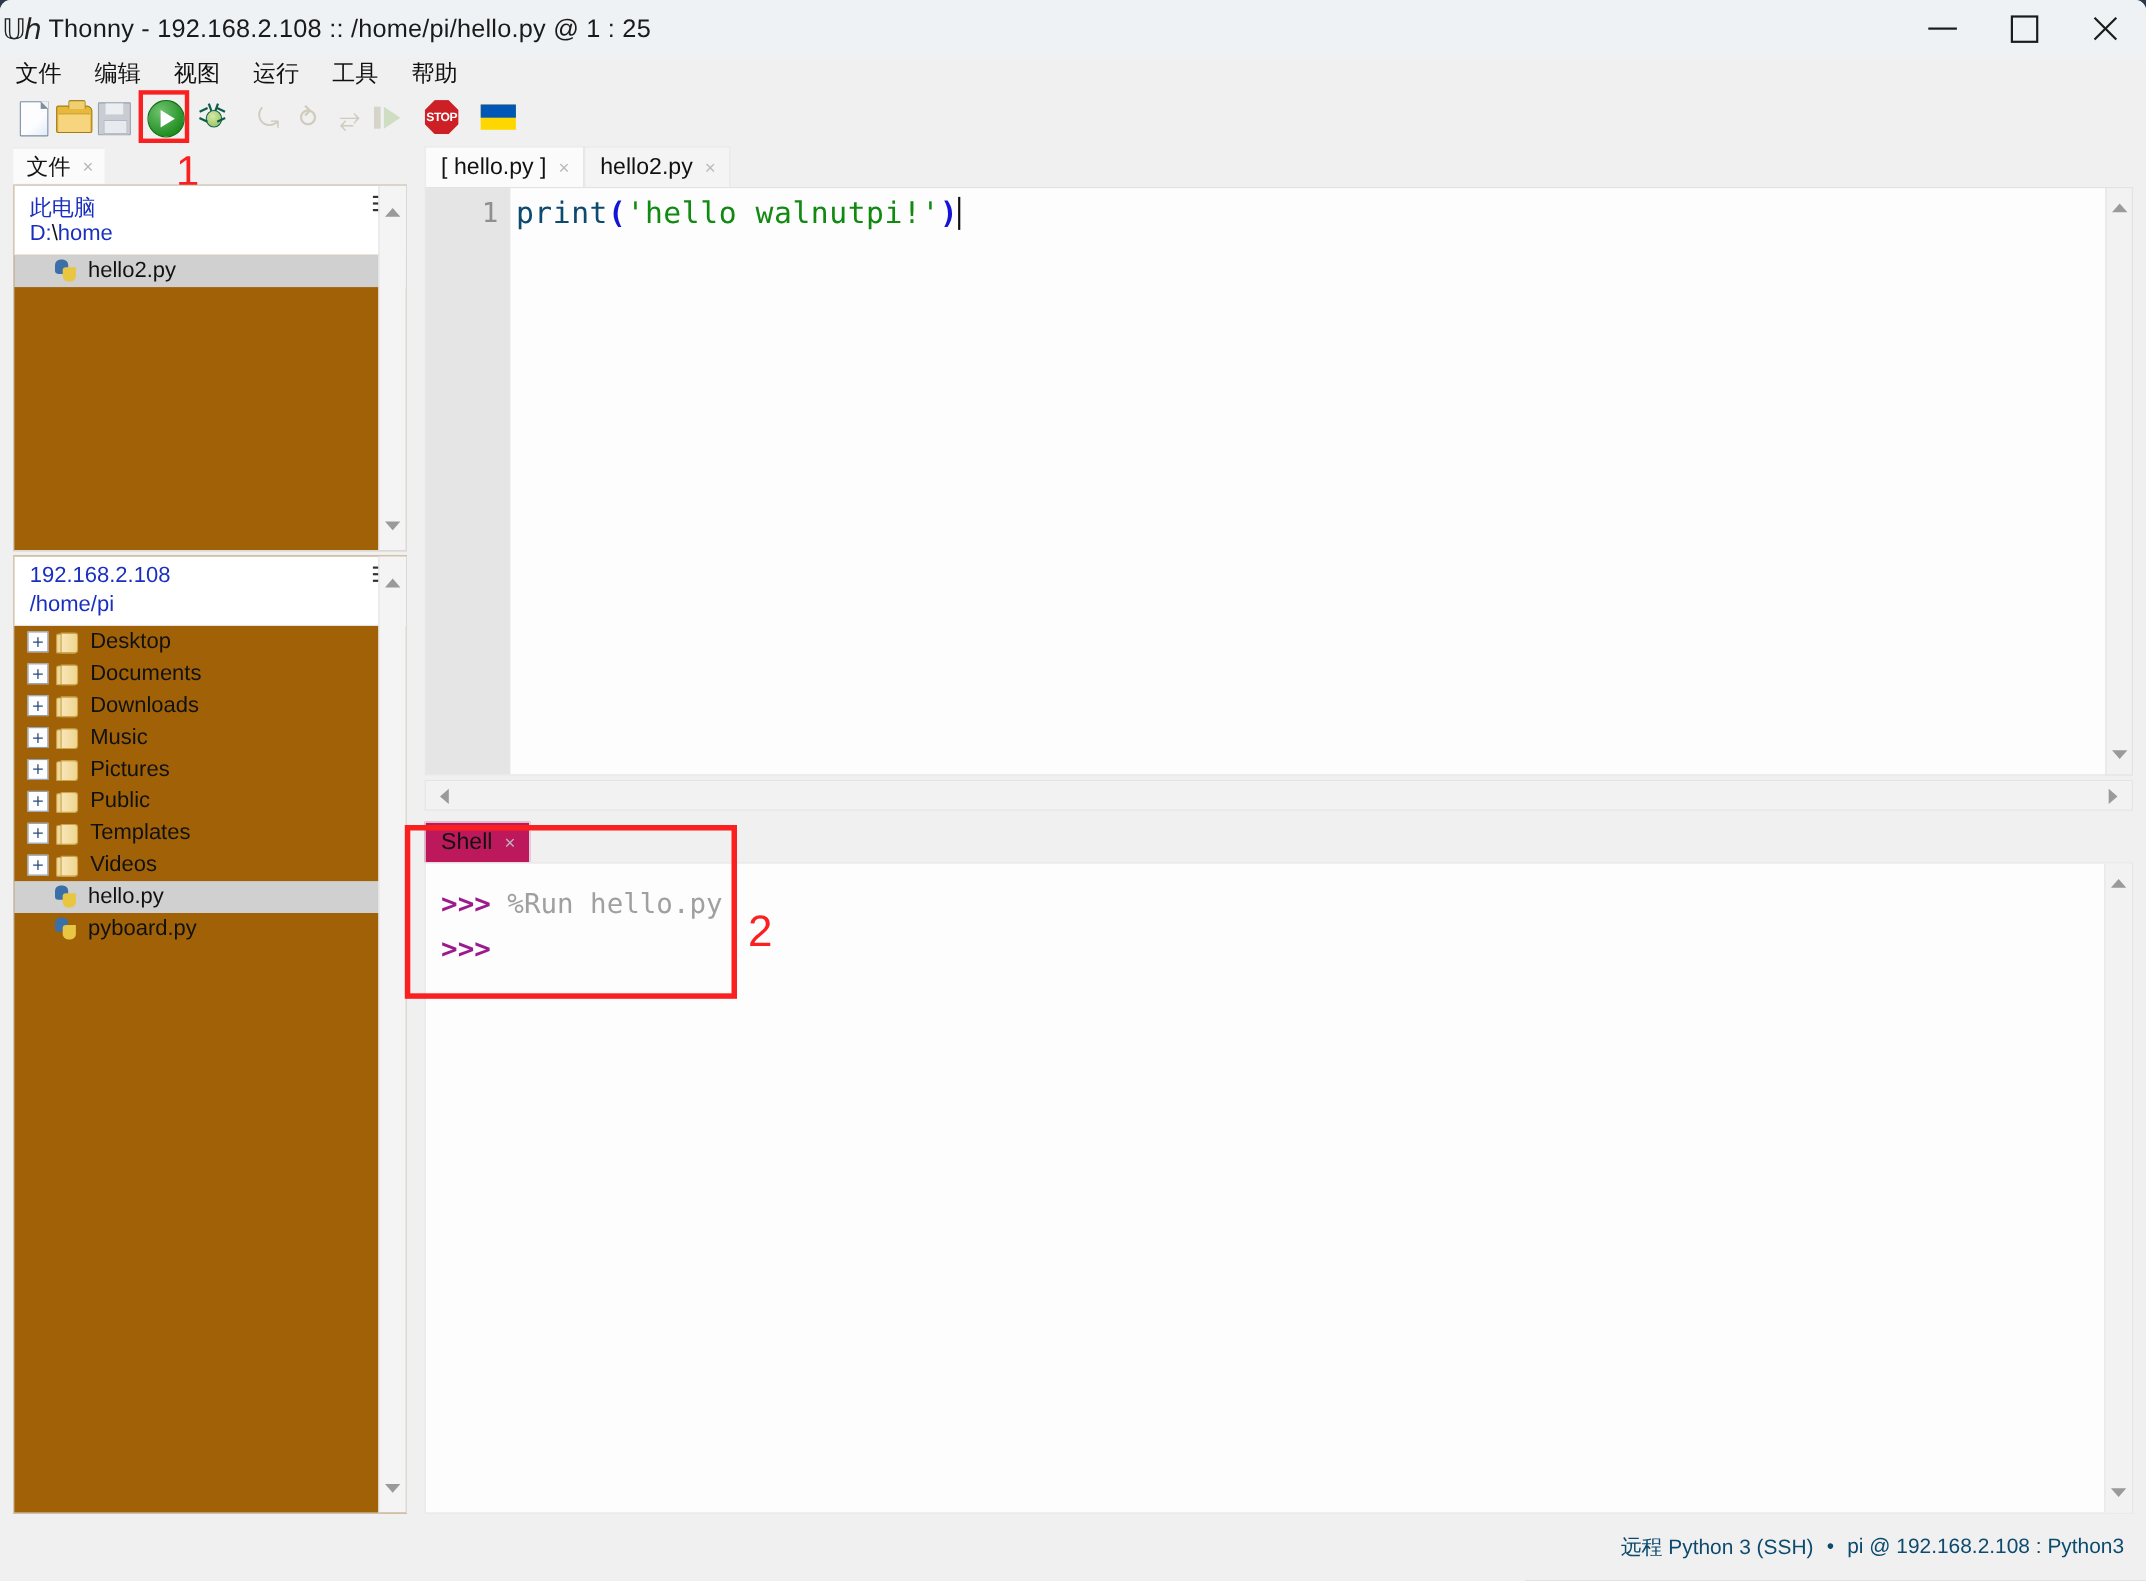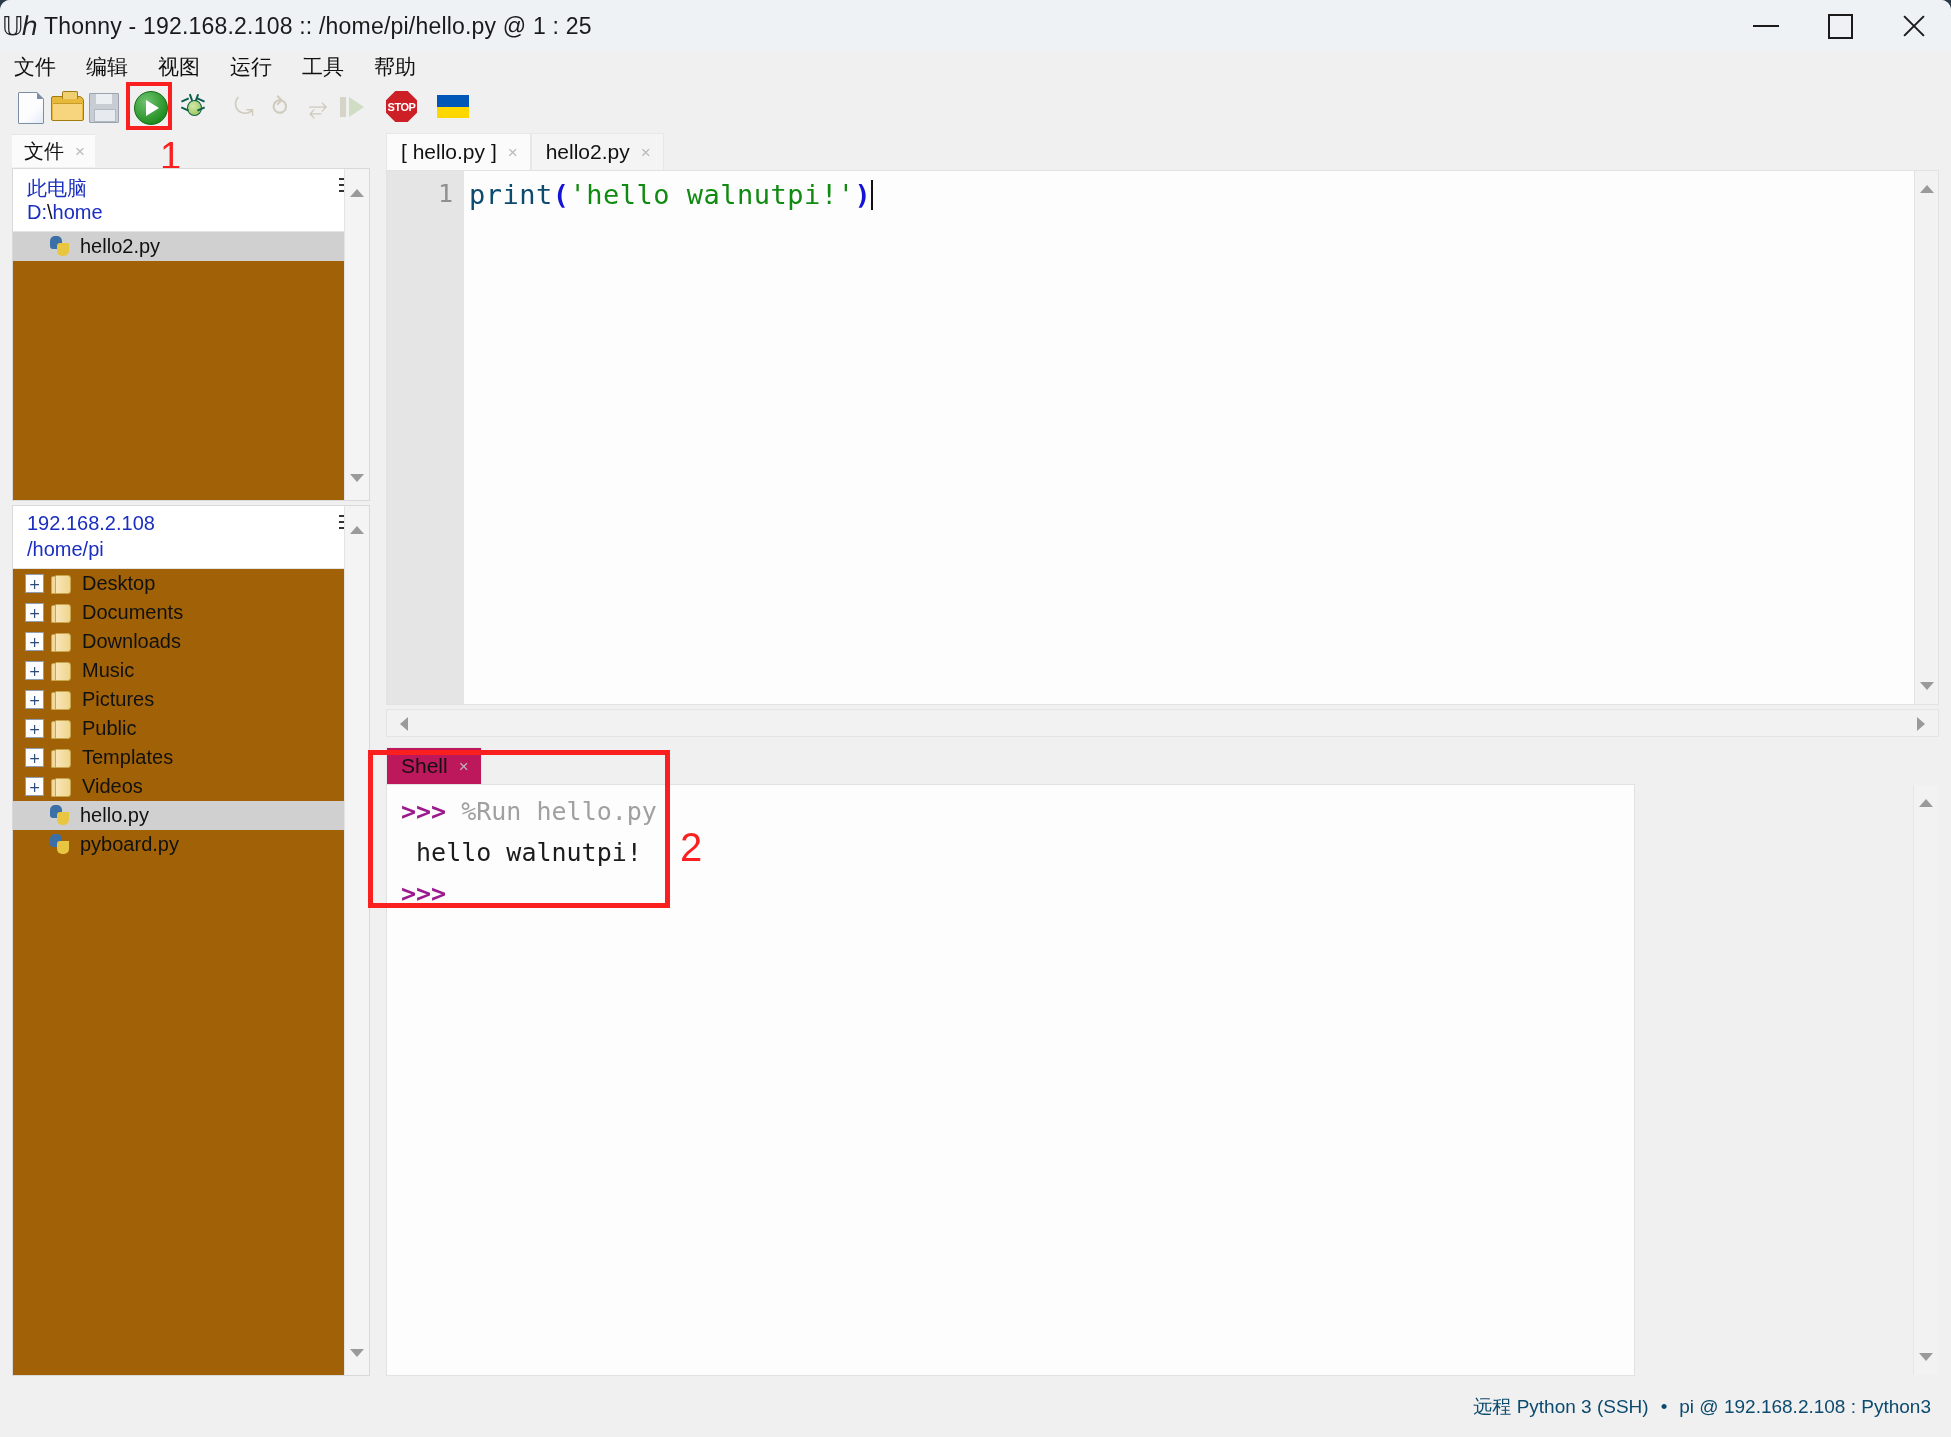--- a/index.html
+++ b/index.html
@@ -211,23 +211,23 @@
   .ed-vscroll{position:absolute;right:0;top:36px;width:25px;height:535px;background:#f2f2f2;border:1px solid #e2e2e2;box-sizing:border-box;}
   .ed-hscroll{position:absolute;left:0;top:575px;width:1553px;height:28px;background:#f2f2f2;border:1px solid #e4e4e4;box-sizing:border-box;}
   .hs-arrow{position:absolute;top:5px;width:18px;height:18px;display:flex;align-items:center;justify-content:center;}
 
   
   .shell-wrap{position:absolute;left:386px;top:748px;width:1553px;height:628px;}
   .shtabs{position:absolute;left:0;top:0;height:36px;display:flex;align-items:flex-end;}
   .shtab{height:36px;display:flex;align-items:center;padding:0 12px 0 14px;background:#be185d;border:1px solid #e7e7e7;border-bottom:none;}
   .shtab-label{font-size:21px;color:#111;}
   .shell-body{
-    position:absolute;left:0;top:36px;width:1249px;height:592px;
+    position:absolute;left:0;top:36px;width:1553px;height:592px;
     background:#fdfdfd;border:1px solid #e2e2e2;box-sizing:border-box;
-    padding:12px 0 0 14px;
+    padding:22px 0 0 14px;
   }
   .sh-line{font-family:"DejaVu Sans Mono","Liberation Mono",monospace;font-size:25px;margin-bottom:12px;white-space:pre;}
   .sh-prompt{color:#9b1b8e;font-weight:bold;}
   .sh-cmd{color:#a0a0a0;}
   .sh-out{color:#1b1b1b;}
   .sh-vscroll{position:absolute;right:1px;top:37px;width:25px;height:590px;background:#f2f2f2;border-left:1px solid #e6e6e6;box-sizing:border-box;}
 
   
   .statusbar{
     position:absolute;left:0;bottom:0;width:1951px;height:60px;background:#f0f0f0;
@@ -469,21 +469,20 @@
 
   <div class="shell-wrap">
     <div class="shtabs">
       <div class="shtab">
         <span class="shtab-label">Shell</span>
         <span class="tab-x">×</span>
       </div>
     </div>
     <div class="shell-body">
       <div class="sh-line"><span class="sh-prompt">&gt;&gt;&gt;</span><span class="sh-cmd"> <span>%Run hello.py</span></span></div>
-      <div class="sh-line"><span class="sh-out"> hello walnutpi!</span></div>
       <div class="sh-line"><span class="sh-prompt">&gt;&gt;&gt;</span></div>
     </div>
     <div class="sh-vscroll">
       <div class="vs-arrow" style="position:absolute;top:6px;left:0;">
           <span class="tri-up"></span>
         </div>
       <div class="vs-arrow" style="position:absolute;bottom:6px;left:0;">
           <span class="tri-dn"></span>
         </div>
     </div>

